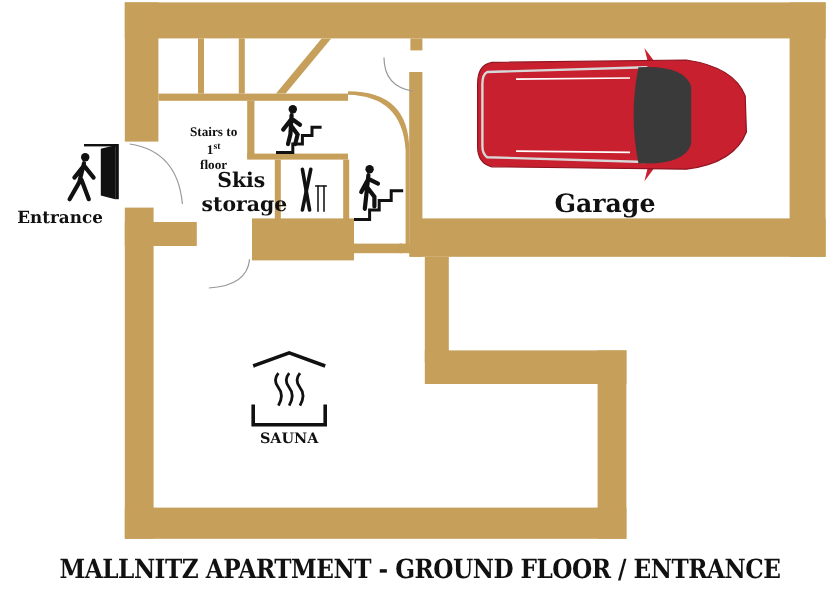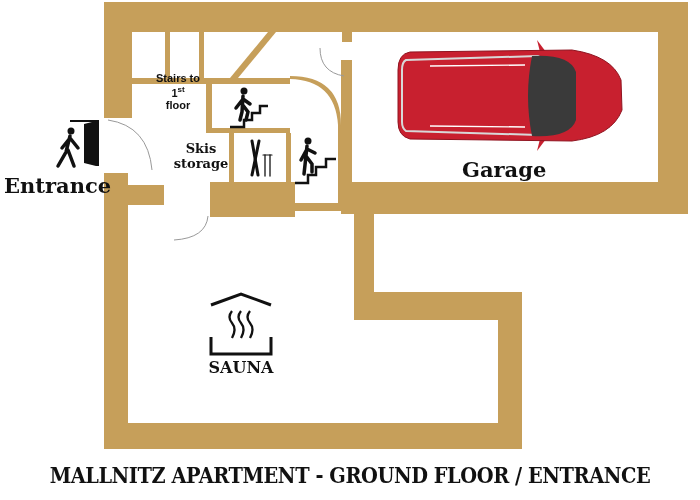--- a/index.html
+++ b/index.html
@@ -99,30 +99,30 @@
 
   <g fill="none" stroke="#111" stroke-width="3">
     <polyline points="211,305 241,294 271,305"></polyline>
     <path d="M211 337 L211 354 L271 354 L271 337"></path>
     <path d="M232 311 Q227 317 232 323 Q237 329 232 338" stroke-width="2.3"></path>
     <path d="M241 311 Q236 317 241 323 Q246 329 241 338" stroke-width="2.3"></path>
     <path d="M250 311 Q245 317 250 323 Q255 329 250 338" stroke-width="2.3"></path>
   </g>
 </svg>
 
-<div class="lbl" style="left:4px;top:174px;width:92px;font-size:21px;font-family:'DejaVu Serif',serif;">Entrance</div>
+<div class="lbl" style="left:4px;top:174px;width:92px;font-size:14px;font-family:'DejaVu Serif',serif;">Entrance</div>
 
-<div class="lbl" style="left:147px;top:72px;width:62px;font-size:11px;font-family:Liberation Sans, sans-serif;">
+<div class="lbl" style="left:147px;top:104px;width:62px;font-size:11px;font-family:Liberation Serif, serif;">
   <div>Stairs to</div>
   <div><span>1</span><sup>st</sup></div>
   <div>floor</div>
 </div>
 
-<div class="lbl" style="left:168px;top:142px;width:66px;font-size:13px;font-family:'DejaVu Serif',serif;">
+<div class="lbl" style="left:168px;top:142px;width:66px;font-size:17px;font-family:'DejaVu Serif',serif;">
   <div>Skis</div>
   <div>storage</div>
 </div>
 
 <div class="lbl" style="left:462px;top:158px;width:84px;font-size:21px;font-family:'DejaVu Serif',serif;">Garage</div>
 
-<div class="lbl" style="left:206px;top:359px;width:70px;font-size:16px;font-family:'DejaVu Serif',serif;">SAUNA</div>
+<div class="lbl" style="left:206px;top:359px;width:70px;font-size:12px;font-family:'DejaVu Serif',serif;">SAUNA</div>
 
 <div class="title">MALLNITZ APARTMENT - GROUND FLOOR / ENTRANCE</div>
 
 </body></html>

